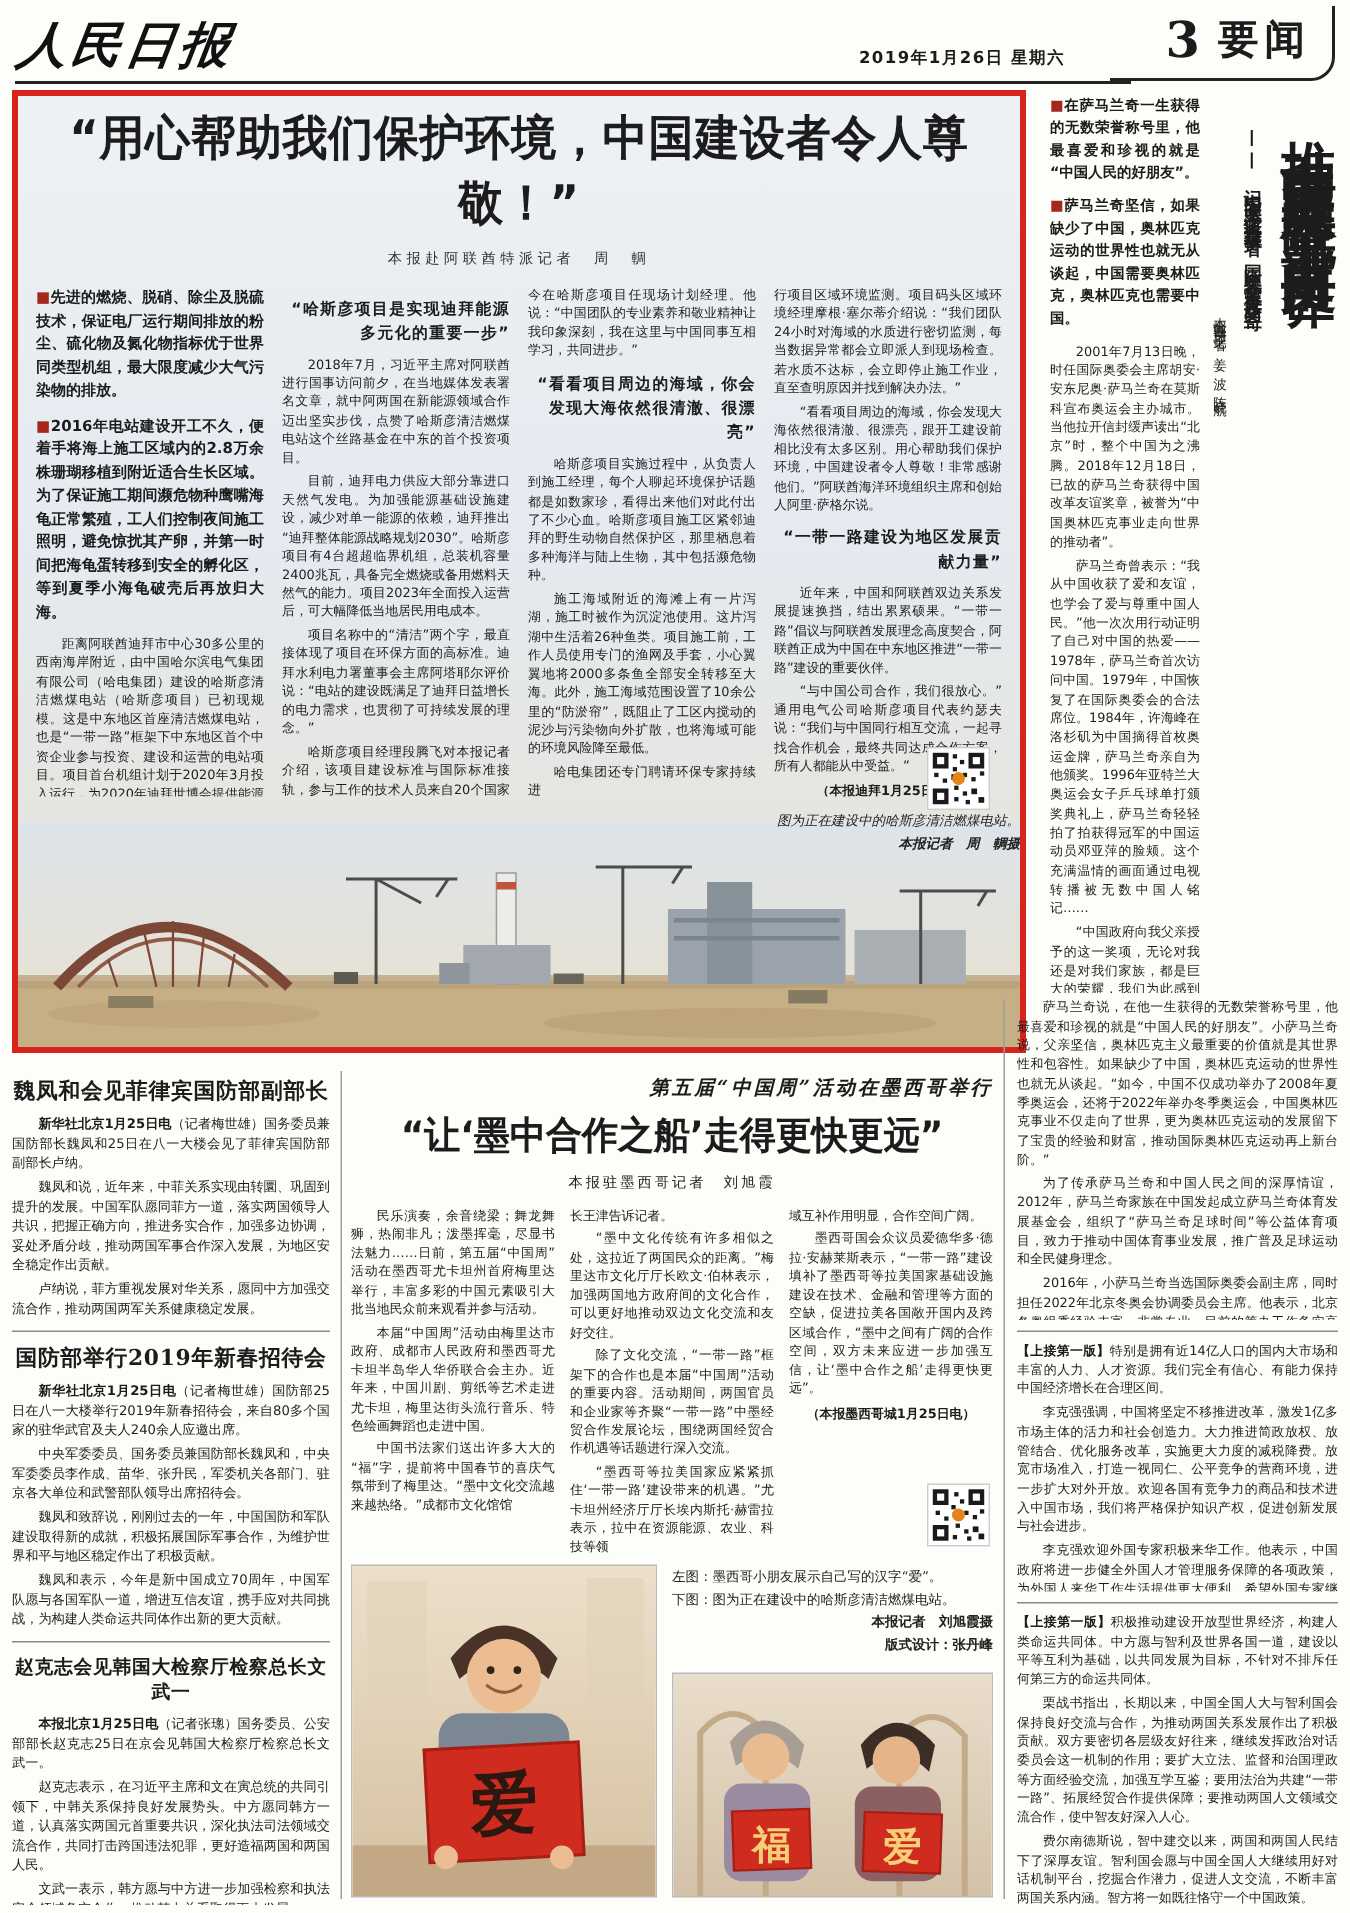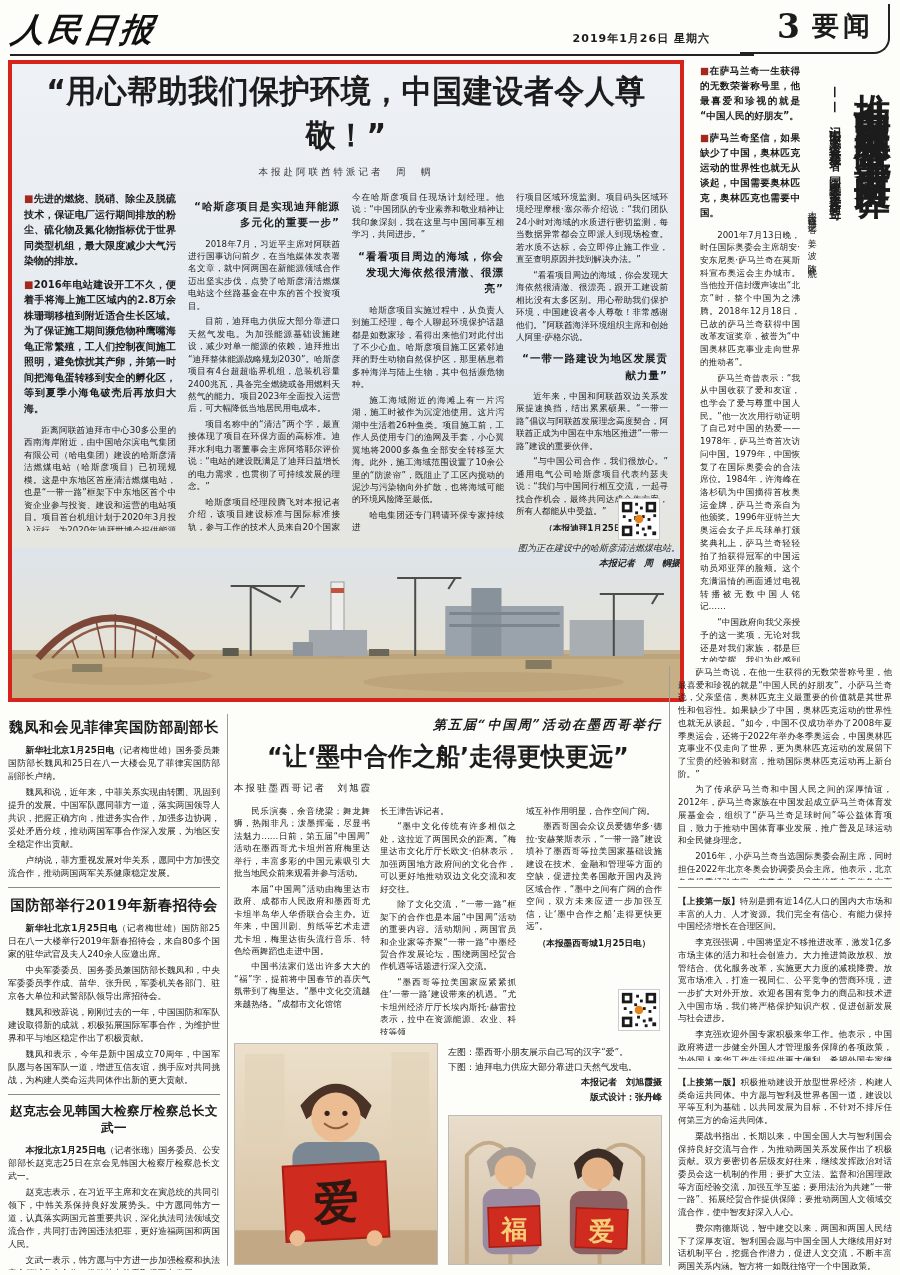--- a/index.html
+++ b/index.html
@@ -70,21 +70,21 @@
   .brief h3{font-family:"DejaVu Serif",serif;font-size:14.5px;text-align:center;
             margin:8px 0 7px;font-weight:800;letter-spacing:0.5px}
   .brief.small h3{font-size:12.5px}
   .brief .body{font-size:8.8px;line-height:1.48}
 
   
   .mexico{position:absolute;left:234px;top:710px;width:428px;height:560px}
   .mx-kicker{text-align:right;font-family:"DejaVu Serif",serif;font-style:italic;
              font-size:13px;font-weight:600;letter-spacing:2px;margin-top:6px}
   .mx-headline{text-align:center;font-size:24px;font-weight:900;margin-top:7px;transform:scaleY(1.05)}
-  .mx-byline{font-size:9.5px;margin-top:9px;letter-spacing:2px;color:#222}
+  .mx-byline{text-align:center;font-size:9.5px;margin-top:9px;letter-spacing:2px;color:#222}
   .mx-cols{display:flex;gap:10px;margin-top:10px;height:230px;position:relative}
   .mx-cols .col{flex:1;font-size:8.6px;line-height:1.45;overflow:hidden}
   .mx-qr{right:2px;bottom:4px}
   .mx-photos{position:relative;margin-top:8px;height:222px}
   .ph-boy{position:absolute;left:0;top:0;width:204px;height:222px;border:1px solid #bbb}
   .ph-boy svg,.ph-women svg{display:block;width:100%;height:100%}
   .mx-captions{position:absolute;left:214px;top:2px;width:214px;font-size:9px;
                font-family:"DejaVu Serif",serif;line-height:1.65;color:#222}
   .mx-captions .credit,.mx-captions .design{text-align:right;font-weight:bold}
   .ph-women{position:absolute;left:214px;top:72px;width:214px;height:150px;border:1px solid #bbb}
@@ -369,21 +369,21 @@
             <rect x="50" y="121" width="104" height="76" fill="#cf2b1f" stroke="#a81d14" stroke-width="2"></rect>
             <text x="102" y="176" font-size="46" fill="#2c1810" text-anchor="middle" font-family="DejaVu Sans, sans-serif" font-weight="bold">爱</text>
           </g>
           <circle cx="63" cy="196" r="8" fill="#ecbd92"></circle>
             <circle cx="141" cy="196" r="8" fill="#ecbd92"></circle>
         </svg>
       </div>
 
       <div class="mx-captions">
         <div>左图：墨西哥小朋友展示自己写的汉字“爱”。</div>
-        <div>下图：迪拜电力供应大部分靠进口天然气发电。</div>
+        <div>下图：图为正在建设中的哈斯彦清洁燃煤电站。</div>
         <div class="credit">本报记者　刘旭霞摄</div>
         <div class="design">版式设计：张丹峰</div>
       </div>
 
       <div class="ph-women">
         <svg viewBox="0 0 214 150" preserveAspectRatio="none">
           <defs>
             <linearGradient id="bg-women" x1="0" y1="0" x2="0" y2="1">
               <stop offset="0" stop-color="#e9ddcb"></stop>
                 <stop offset="1" stop-color="#d3c2a8"></stop>

